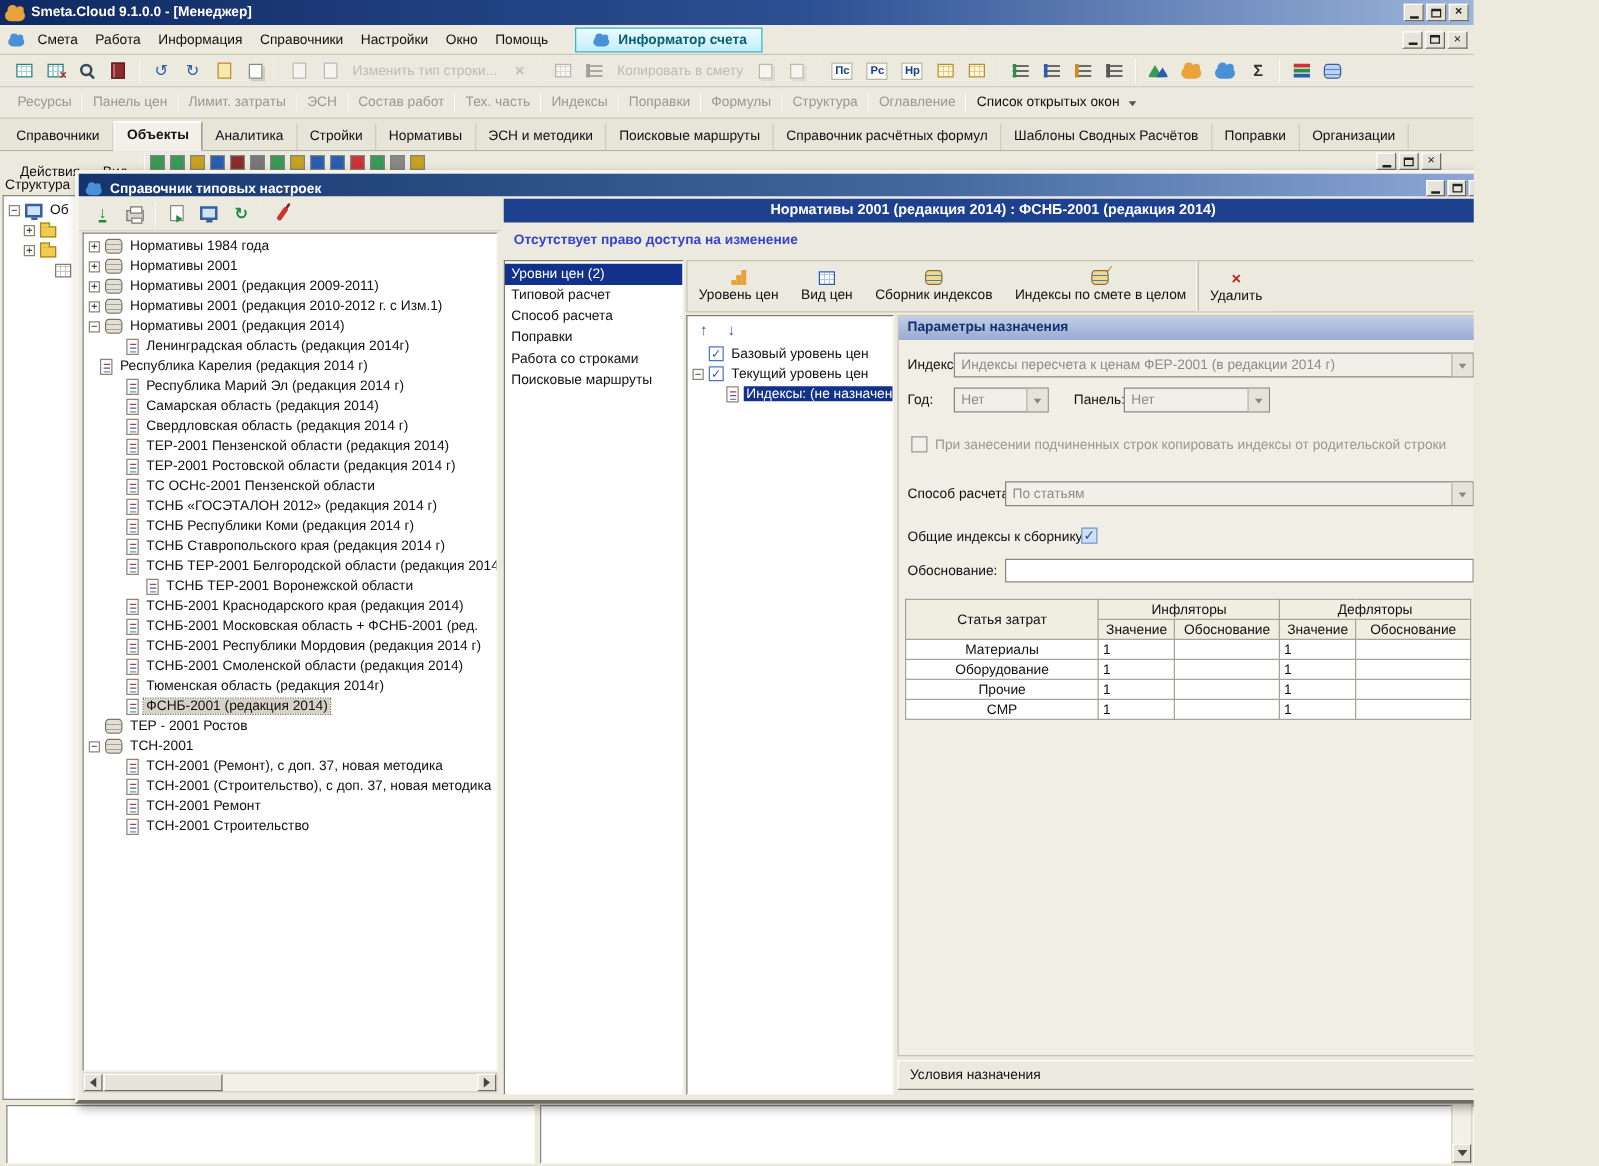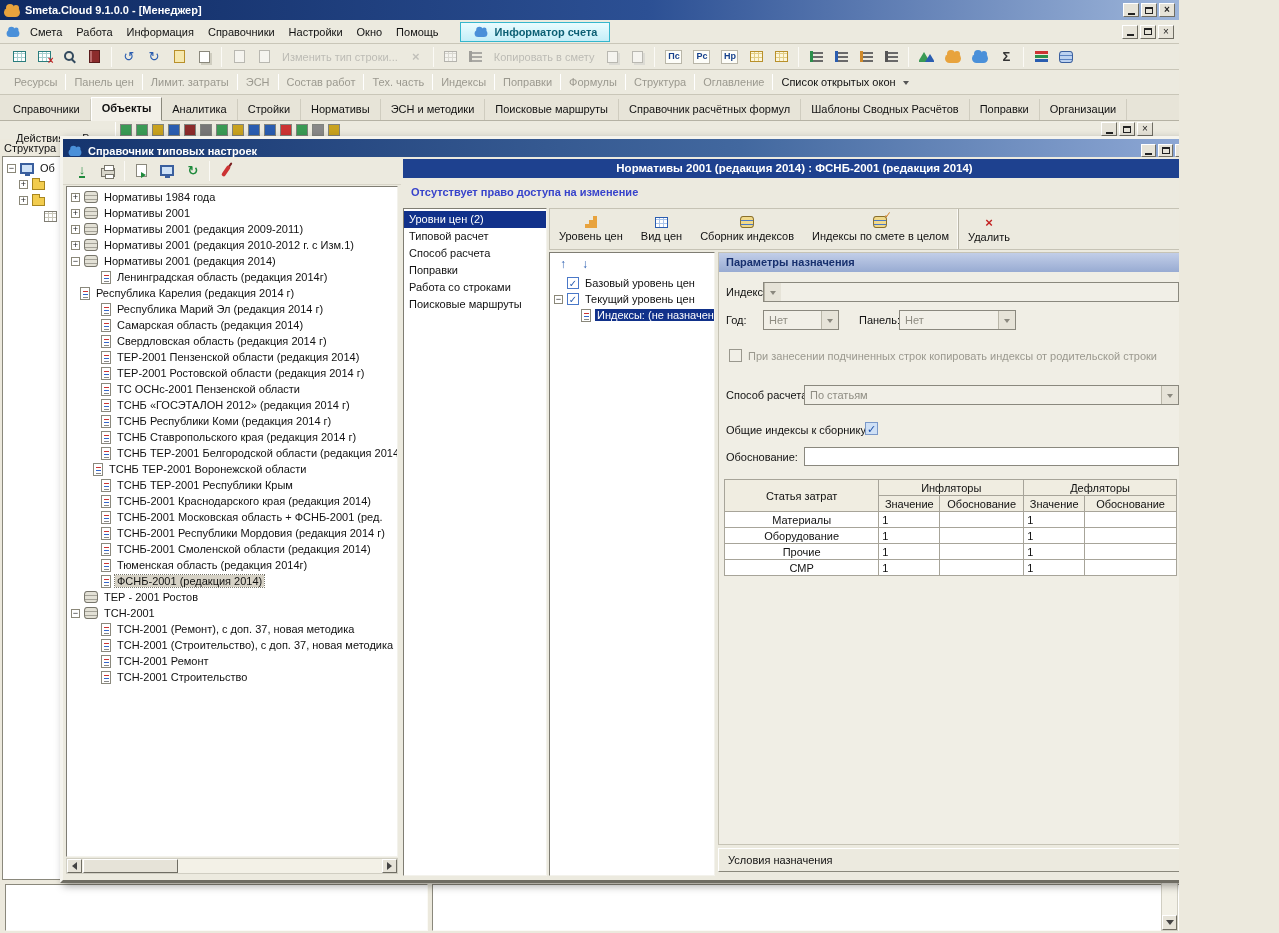--- a/index.html
+++ b/index.html
@@ -549,29 +549,24 @@
         <div class="trow" style="padding-left:21px">
           <span class="exp-sp"></span>
           <span class="i i-page"></span>
           <span class="tlabel">ТСНБ Ставропольского края (редакция 2014 г)</span>
         </div>
         <div class="trow" style="padding-left:21px">
           <span class="exp-sp"></span>
           <span class="i i-page"></span>
           <span class="tlabel">ТСНБ ТЕР-2001 Белгородской области (редакция 2014)</span>
         </div>
-        <div class="trow" style="padding-left:13px">
+        <div class="trow" style="padding-left:37px">
           <span class="exp-sp"></span>
           <span class="i i-page"></span>
           <span class="tlabel">ТСНБ ТЕР-2001 Воронежской области</span>
-        </div>
-        <div class="trow" style="padding-left:21px">
-          <span class="exp-sp"></span>
-          <span class="i i-page"></span>
-          <span class="tlabel">ТСНБ ТЕР-2001 Республики Крым</span>
         </div>
         <div class="trow" style="padding-left:21px">
           <span class="exp-sp"></span>
           <span class="i i-page"></span>
           <span class="tlabel">ТСНБ-2001 Краснодарского края (редакция 2014)</span>
         </div>
         <div class="trow" style="padding-left:21px">
           <span class="exp-sp"></span>
           <span class="i i-page"></span>
           <span class="tlabel">ТСНБ-2001 Московская область + ФСНБ-2001 (ред.</span>
@@ -695,20 +690,21 @@
             <span class="tlabel">Индексы: (не назначены)</span>
           </div>
         </div>
     </div>
 
     <div class="params">
       <div class="phead">Параметры назначения</div>
 
       <span class="lbl" style="left:7px;top:33px;">Индексы:</span>
       <div class="combo" style="left:44px;top:29px;width:416px;">
+        <span class="ctext">Индексы пересчета к ценам ФЕР-2001 (в редакции 2014 г)</span>
         <span class="cbtn">
             <span class="tri"></span>
           </span>
       </div>
 
       <span class="lbl" style="left:7px;top:61px;">Год:</span>
       <div class="combo" style="left:44px;top:57px;width:76px;">
         <span class="ctext">Нет</span>
         <span class="cbtn">
             <span class="tri"></span>

